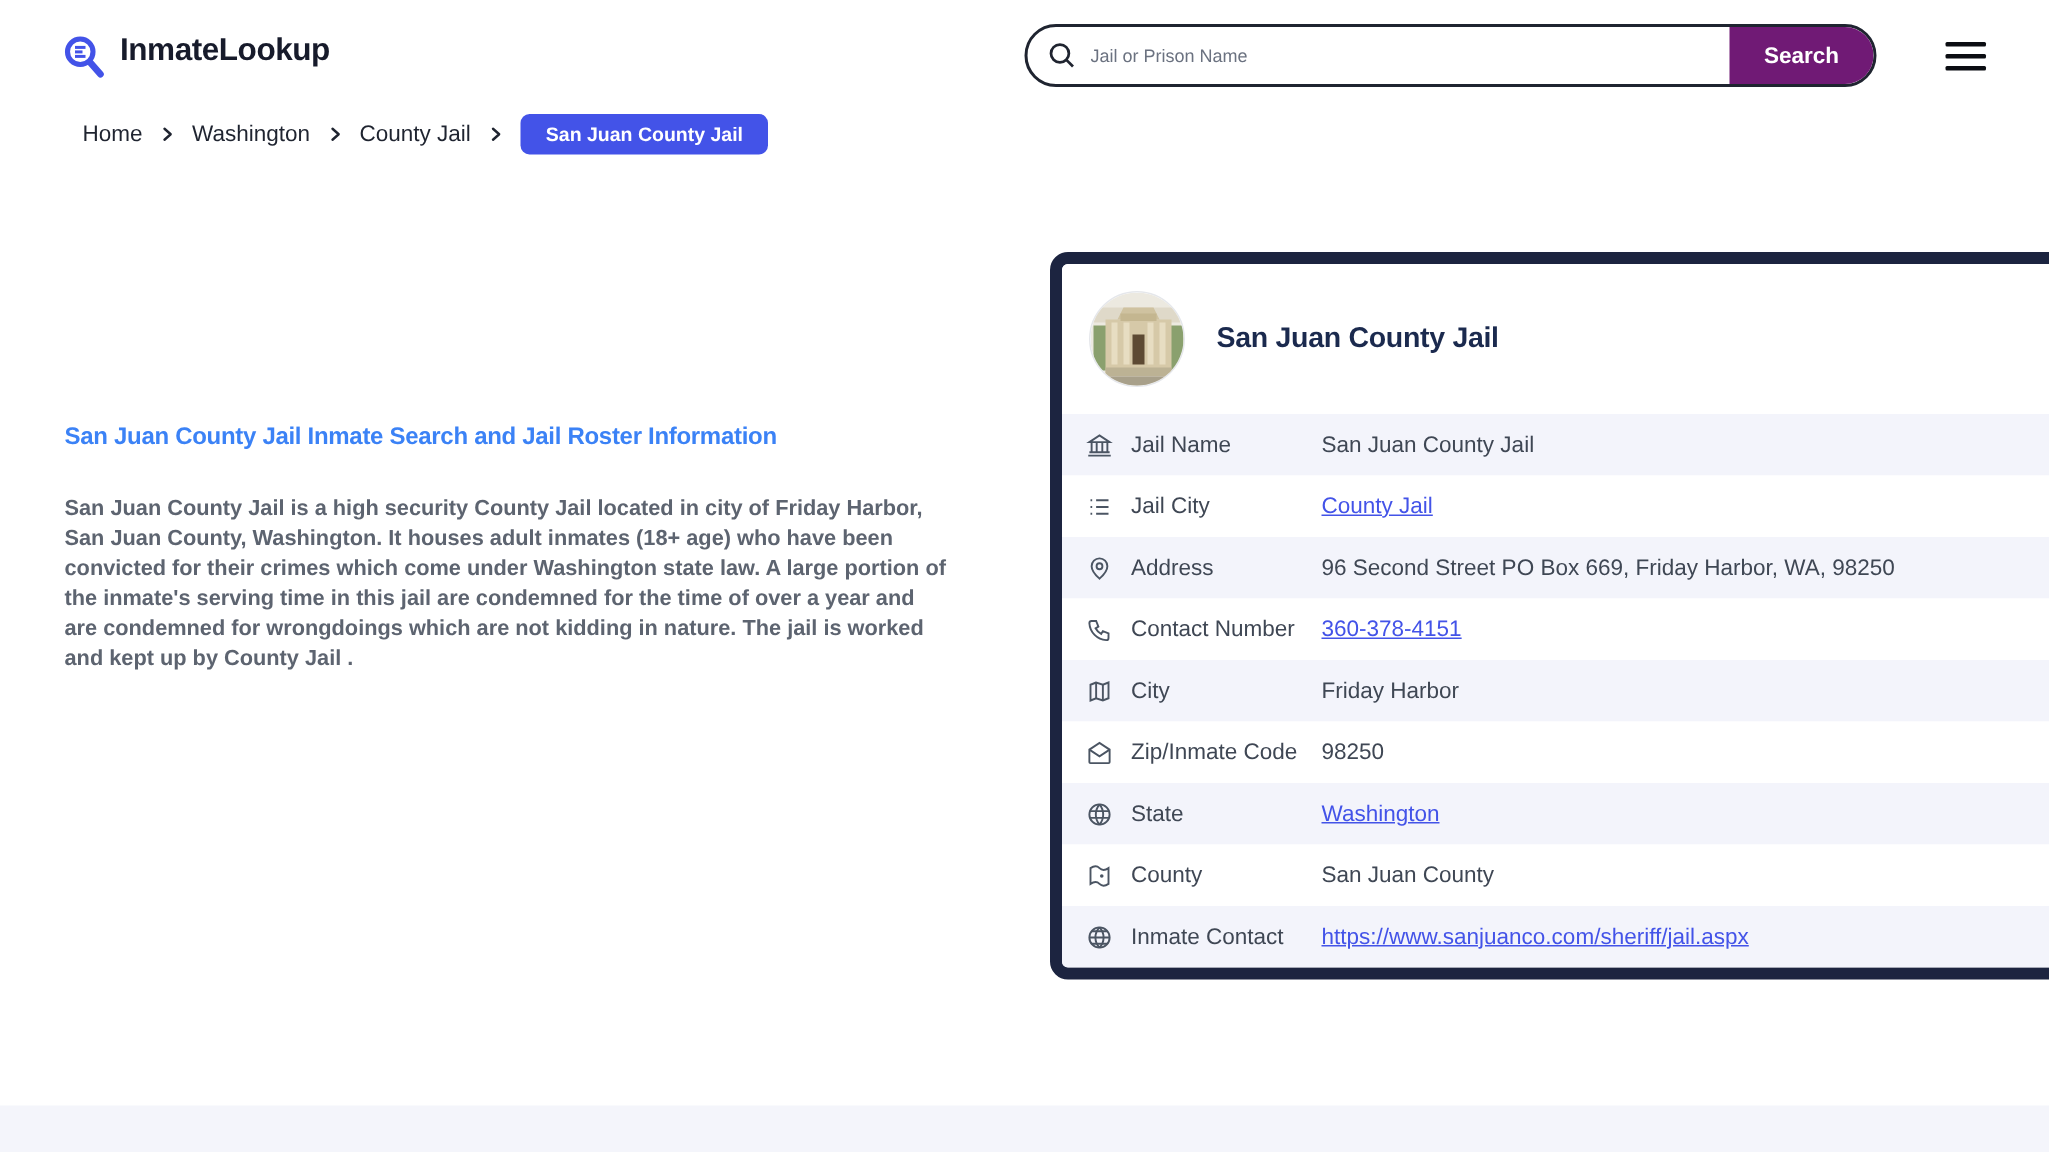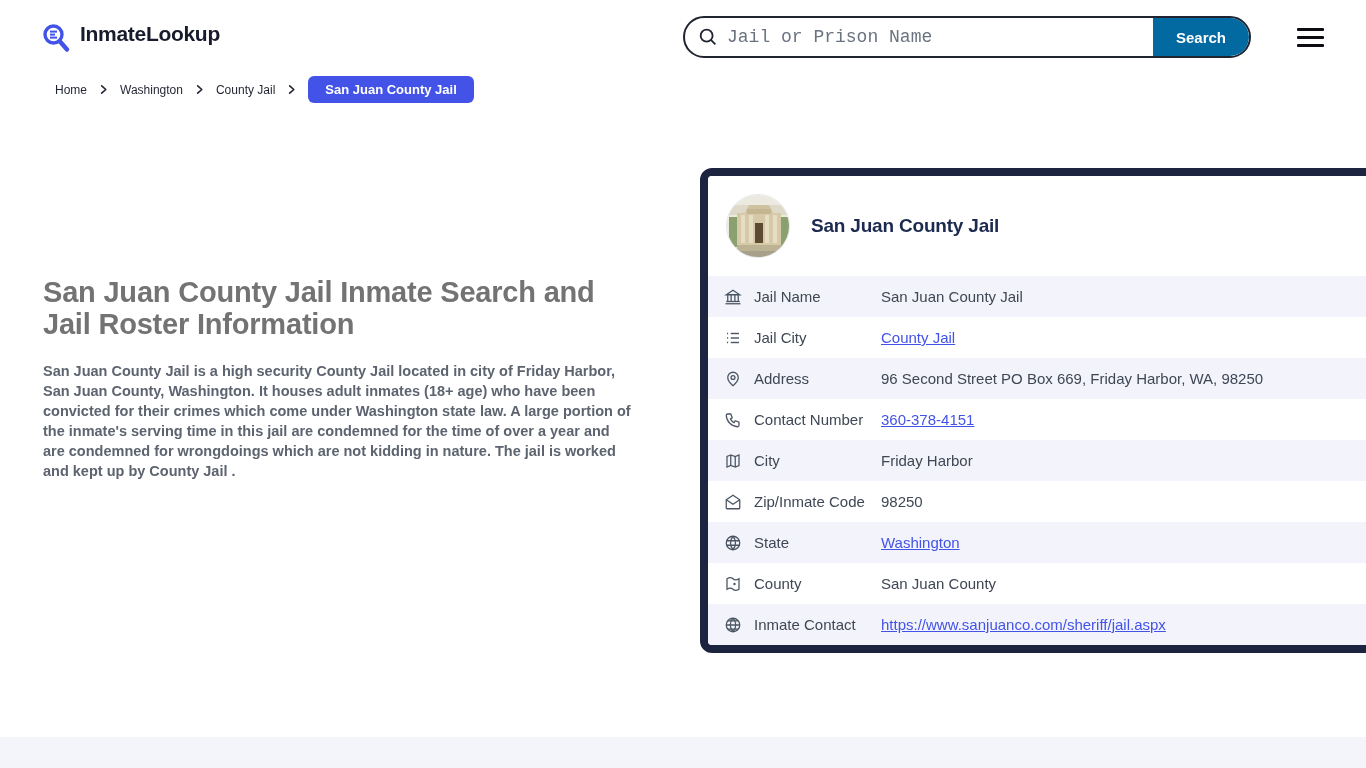--- a/index.html
+++ b/index.html
@@ -7,41 +7,41 @@
               font-family:"Liberation Sans", sans-serif; }
 
   
   .logo { position:absolute; left:40px; top:22px; display:flex; align-items:flex-start; gap:8px; cursor:pointer; }
   .logo-text { font-size:21px; font-weight:700; color:#171b2b; letter-spacing:-0.3px; }
 
   .searchbar { position:absolute; left:683px; top:16px; width:568px; height:42px;
                border:2px solid #1f2430; border-radius:22px; display:flex; align-items:center;
                background:#fff; overflow:hidden; }
   .searchbar .mag { margin-left:12px; display:flex; align-items:center; }
-  .searchbar input { flex:1; border:none; outline:none; font-size:18px; color:#374151;
-                     padding:0 10px 0 8px; font-family:Liberation Mono, monospace; }
+  .searchbar input { flex:1; border:none; outline:none; font-size:12px; color:#374151;
+                     padding:0 10px 0 8px; font-family:Liberation Sans, sans-serif; }
   .searchbar input::placeholder { color:#6b7280; }
   .search-btn { width:96px; height:42px; border:none; cursor:pointer; color:#fff;
                 font-size:15px; font-weight:700; border-radius:0 20px 20px 0;
                 font-family:"Liberation Sans", sans-serif; }
 
   .hamburger { position:absolute; left:1297px; top:28px; width:27px; height:19px; cursor:pointer;
                display:flex; flex-direction:column; justify-content:space-between; }
   .hamburger span { display:block; height:3px; background:#0b0d12; border-radius:1px; }
 
   
   .breadcrumb { position:absolute; left:55px; top:76px; display:flex; align-items:center; gap:11px; }
-  .crumb { font-size:12px; color:#1f2430; text-decoration:none; cursor:pointer; }
+  .crumb { font-size:15px; color:#1f2430; text-decoration:none; cursor:pointer; }
   .crumb-chevron { display:flex; align-items:center; }
   .crumb-badge { color:#fff; font-size:13px; font-weight:700; padding:6px 17px;
                  border-radius:6px; cursor:pointer; }
 
   
   .article { position:absolute; left:43px; top:276px; width:592px; }
-  .article h1 { font-size:29px; line-height:32px; font-weight:700; color:#737373; letter-spacing:-0.2px; }
+  .article h1 { font-size:16px; line-height:32px; font-weight:700; color:#3b82f6; letter-spacing:-0.2px; }
   .article p { margin-top:21px; font-size:14.5px; line-height:20px; color:#5d6470;font-weight:bold; }
   .article p + p { margin-top:16px; }
 
   
   .card { position:absolute; left:700px; top:168px; width:706px; height:485px;
           border-radius:12px; background:#fff; overflow:hidden; }
   .card-head { height:100px; display:flex; align-items:center; padding-left:18px; background:#fff; }
   .avatar { width:64px; height:64px; border-radius:50%; overflow:hidden; flex:0 0 auto;
             border:1px solid #e5e7eb; }
   .card-title { margin-left:21px; font-size:19px; font-weight:700; color:#1b2a4e; letter-spacing:-0.2px; }
@@ -77,21 +77,21 @@
 </div>
 
 <form class="searchbar">
   <span class="mag">
     <svg width="22" height="22" viewBox="0 0 24 24" fill="none" stroke="#1f2430" stroke-width="2">
       <circle cx="10.5" cy="10.5" r="6.5"></circle>
         <line x1="15.2" y1="15.2" x2="20" y2="20"></line>
     </svg>
   </span>
   <input type="text" placeholder="Jail or Prison Name" style="">
-  <button class="search-btn" style="background: #0369a1; text-align: center;">Search</button>
+  <button class="search-btn" style="background: #701a75; text-align: center;">Search</button>
 </form>
 
 <div class="hamburger">
   <span></span>
     <span></span>
     <span></span>
 </div>
 
 <nav class="breadcrumb">
   <a class="crumb">Home</a>

